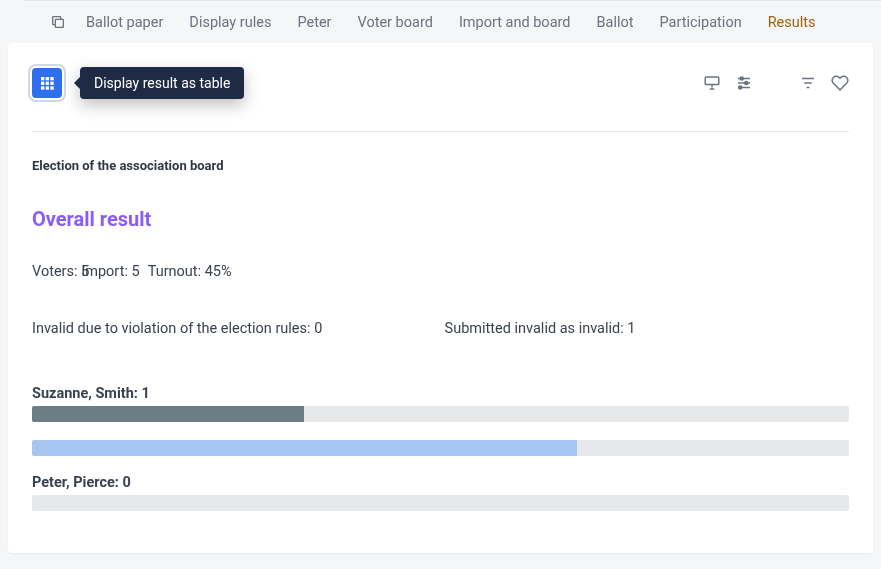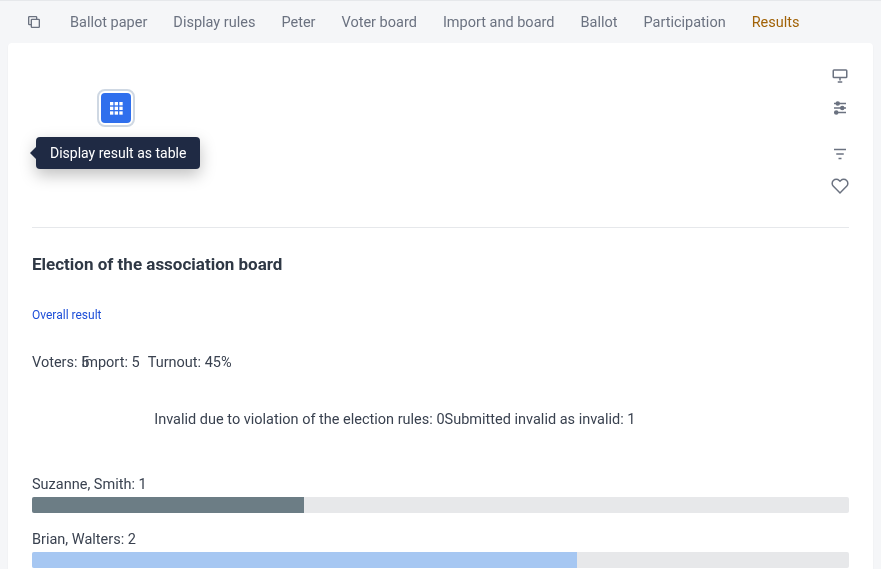--- a/index.html
+++ b/index.html
@@ -8,23 +8,24 @@
     background: #f5f6f8;
     color: #3a4250;
     width: 881px;
     height: 569px;
     overflow: hidden;
   }
   .topbar {
     display: flex;
     align-items: center;
     padding: 12px 26px;
-    gap: 26px;
+    gap: 18px;
     border-top: 1px solid #e6e8eb;
     background: #f5f6f8;
+    margin-left: 24px;
   }
   .topbar-icon {
     color: #6b7280;
     width: 18px;
     height: 18px;
     display: flex;
     align-items: center;
   }
   .tab {
     font-size: 14.5px;
@@ -46,21 +47,20 @@
     display: flex;
     align-items: center;
     justify-content: space-between;
     padding-bottom: 32px;
     border-bottom: 1px solid #e6e8eb;
   }
   .toolbar-left, .toolbar-right {
     display: flex;
     align-items: center;
     gap: 14px;
-    flex-direction: column;
   }
   .grid-btn {
     width: 30px;
     height: 30px;
     border-radius: 4px;
     background: #2f6fed;
     display: flex;
     align-items: center;
     justify-content: center;
     cursor: pointer;
@@ -87,50 +87,51 @@
     border-style: solid;
     border-color: transparent #1f2a44 transparent transparent;
   }
   .icon-btn {
     color: #6b7280;
     cursor: pointer;
     display: flex;
     align-items: center;
   }
   h2.title {
-    font-size: 17px;
+    font-size: 13px;
     font-weight: 700;
     color: #2f3845;
     margin-top: 26px;
   }
   h3.subtitle {
-    font-size: 12px;
-    font-weight: 400;
-    color: #1d4ed8;
+    font-size: 20px;
+    font-weight: 700;
+    color: #8b5cf6;
     margin-top: 34px;
   }
   .stats-row {
     display: flex;
     justify-content: flex-start;
     margin-top: 32px;
     font-size: 14.5px;
     color: #3a4250;
   }
   .stats-row2 {
     display: flex;
     margin-top: 40px;
     font-size: 14.5px;
     color: #3a4250;
   }
-  .stats-row2 .left { flex: 0 0 50.5%; text-align: right; }
+  .stats-row2 .left { flex: 0 0 50.5%; }
   .candidates {
     margin-top: 48px;
   }
   .cand {
     margin-bottom: 18px;
+    font-weight: bold;
   }
   .cand-label {
     font-size: 14.5px;
     color: #3a4250;
     margin-bottom: 4px;
   }
   .bar-track {
     width: 100%;
     height: 16px;
     background: #e7e8ea;
@@ -240,20 +241,25 @@
   </div>
 
   <div class="candidates" id="candidates">
       <div class="cand">
         <div class="cand-label">Suzanne, Smith: 1</div>
         <div class="bar-track">
           <div class="bar-fill" style="width: 33.3333%; background: rgb(108, 125, 133);"></div>
         </div>
       </div>
       <div class="cand">
-        <div class="cand-label">Brian, Walters: 2</div>
         <div class="bar-track">
           <div class="bar-fill" style="width: 66.6667%; background: rgb(166, 199, 242);"></div>
         </div>
       </div>
+      <div class="cand">
+        <div class="cand-label">Peter, Pierce: 0</div>
+        <div class="bar-track">
+          <div class="bar-fill" style="width: 0%; background: rgb(108, 125, 133);"></div>
+        </div>
+      </div>
     </div>
 
 </div>
 
 </body></html>

